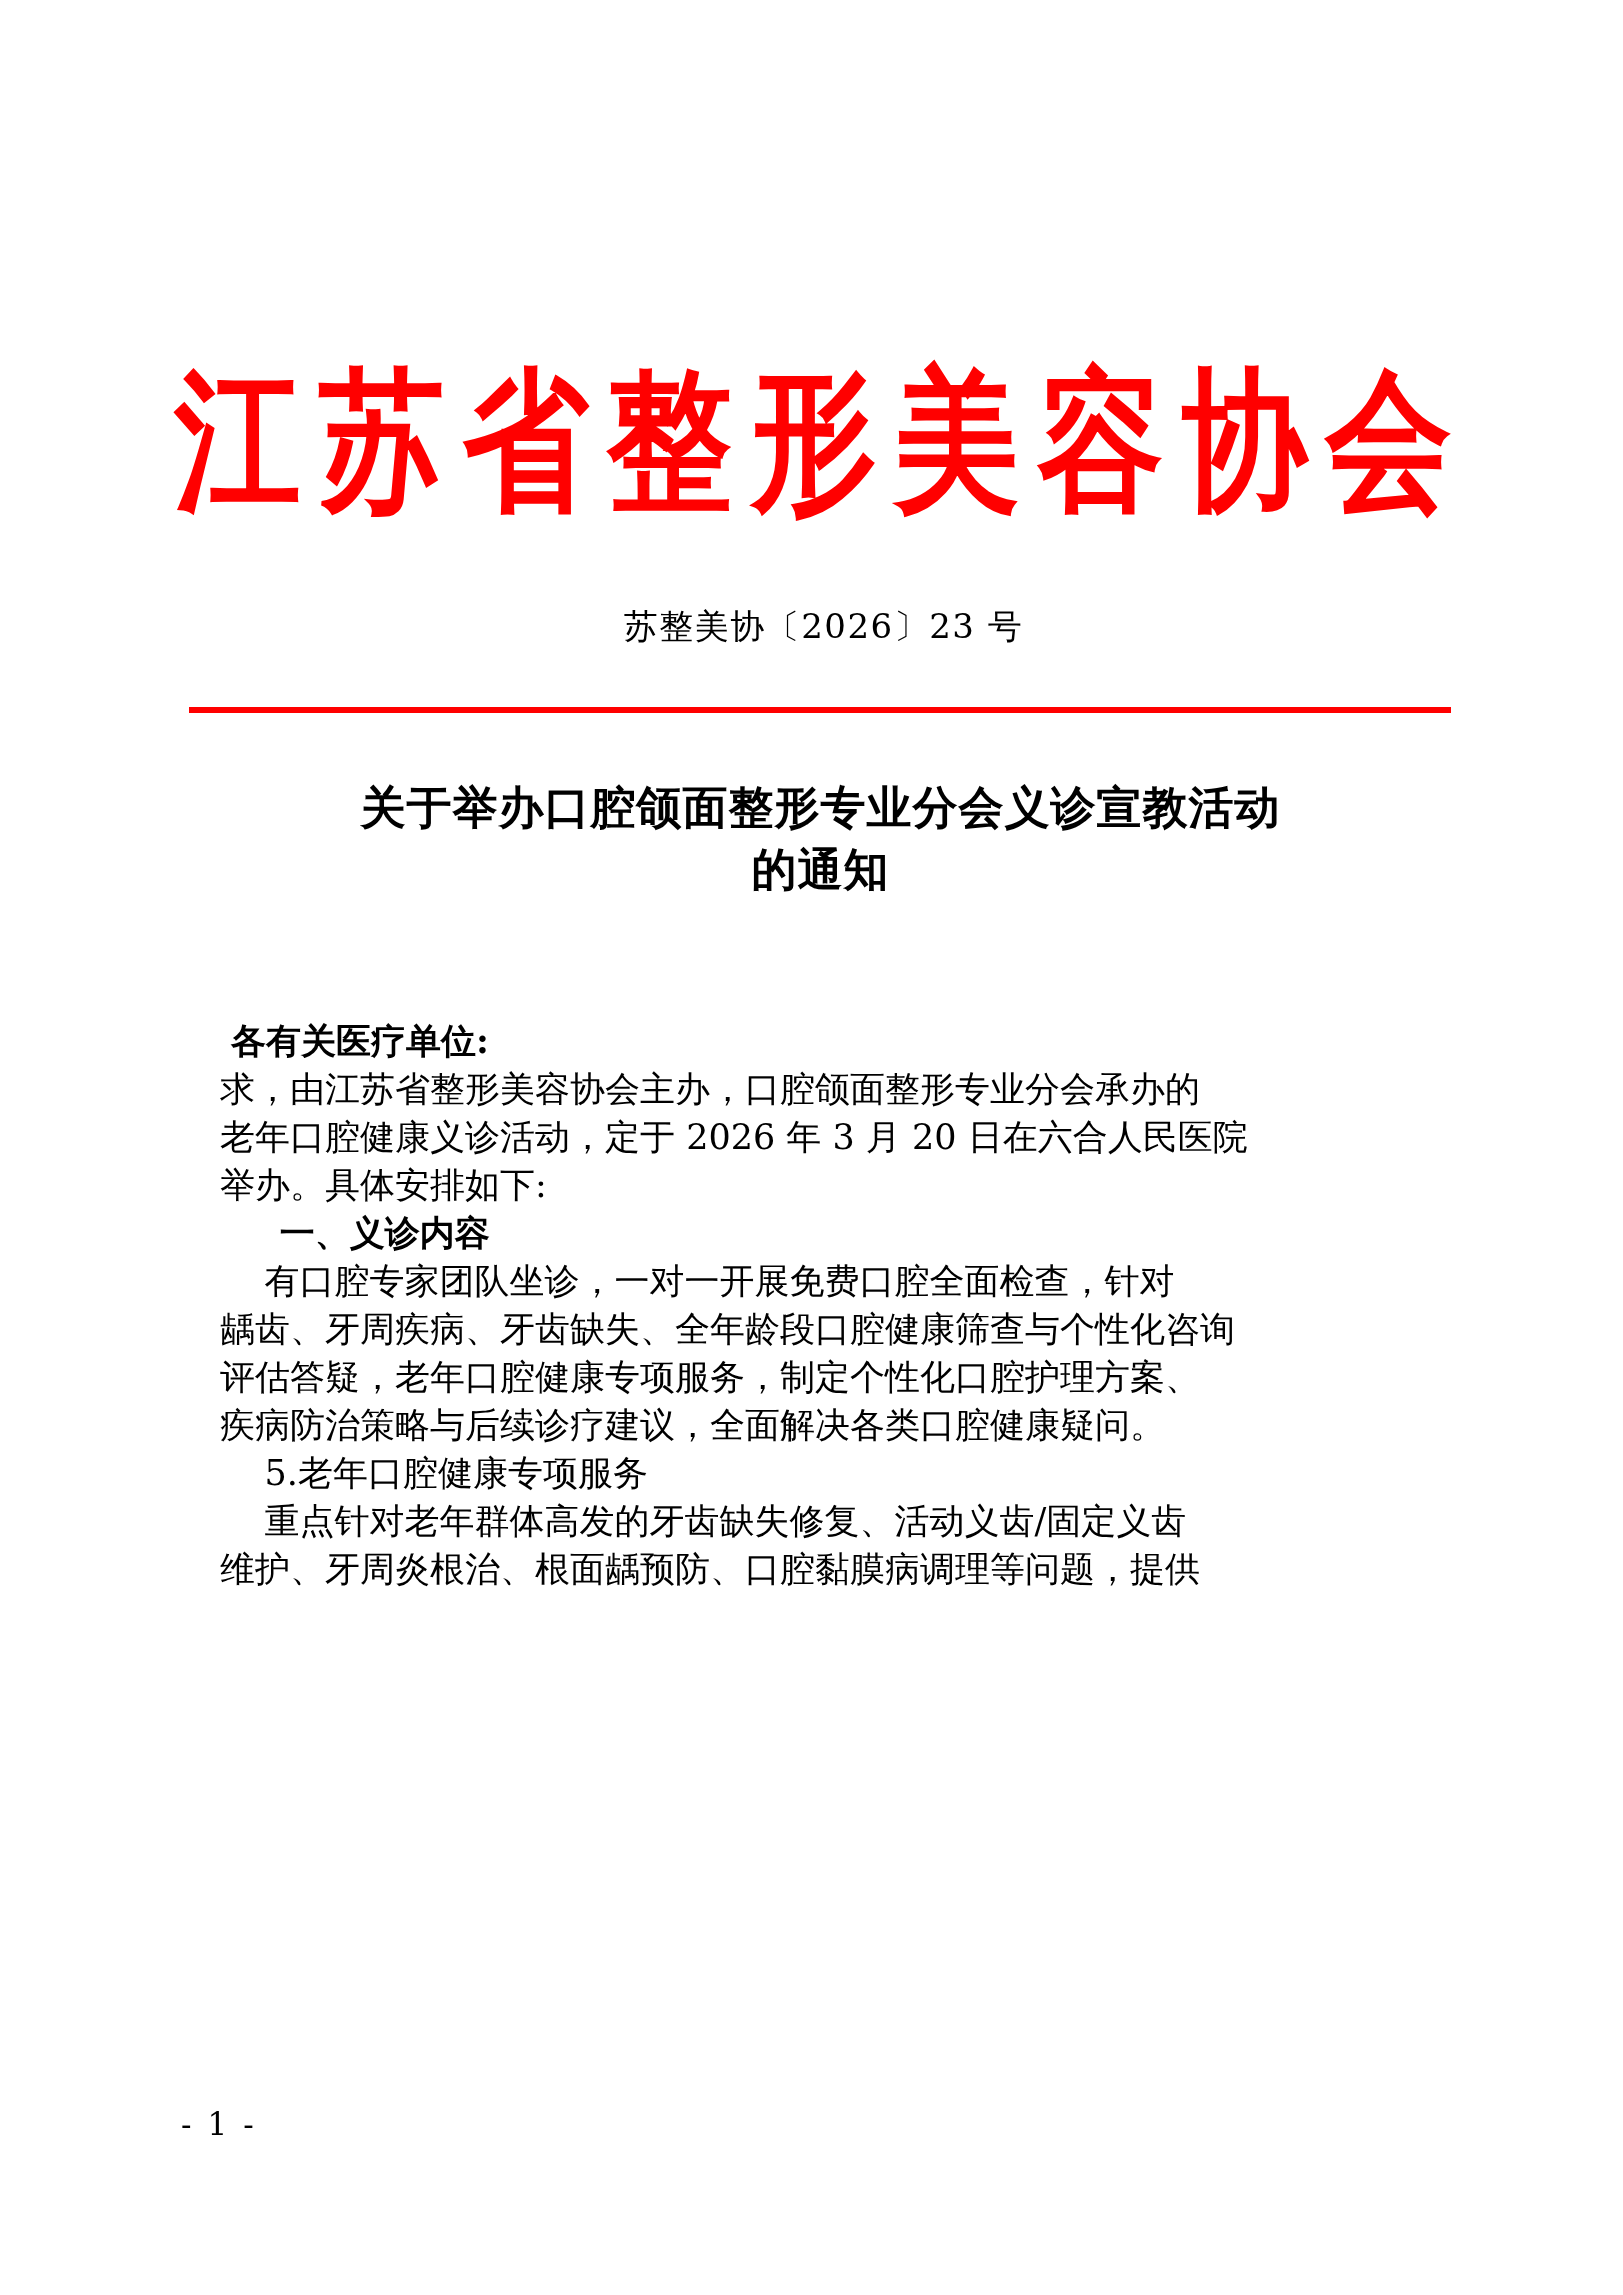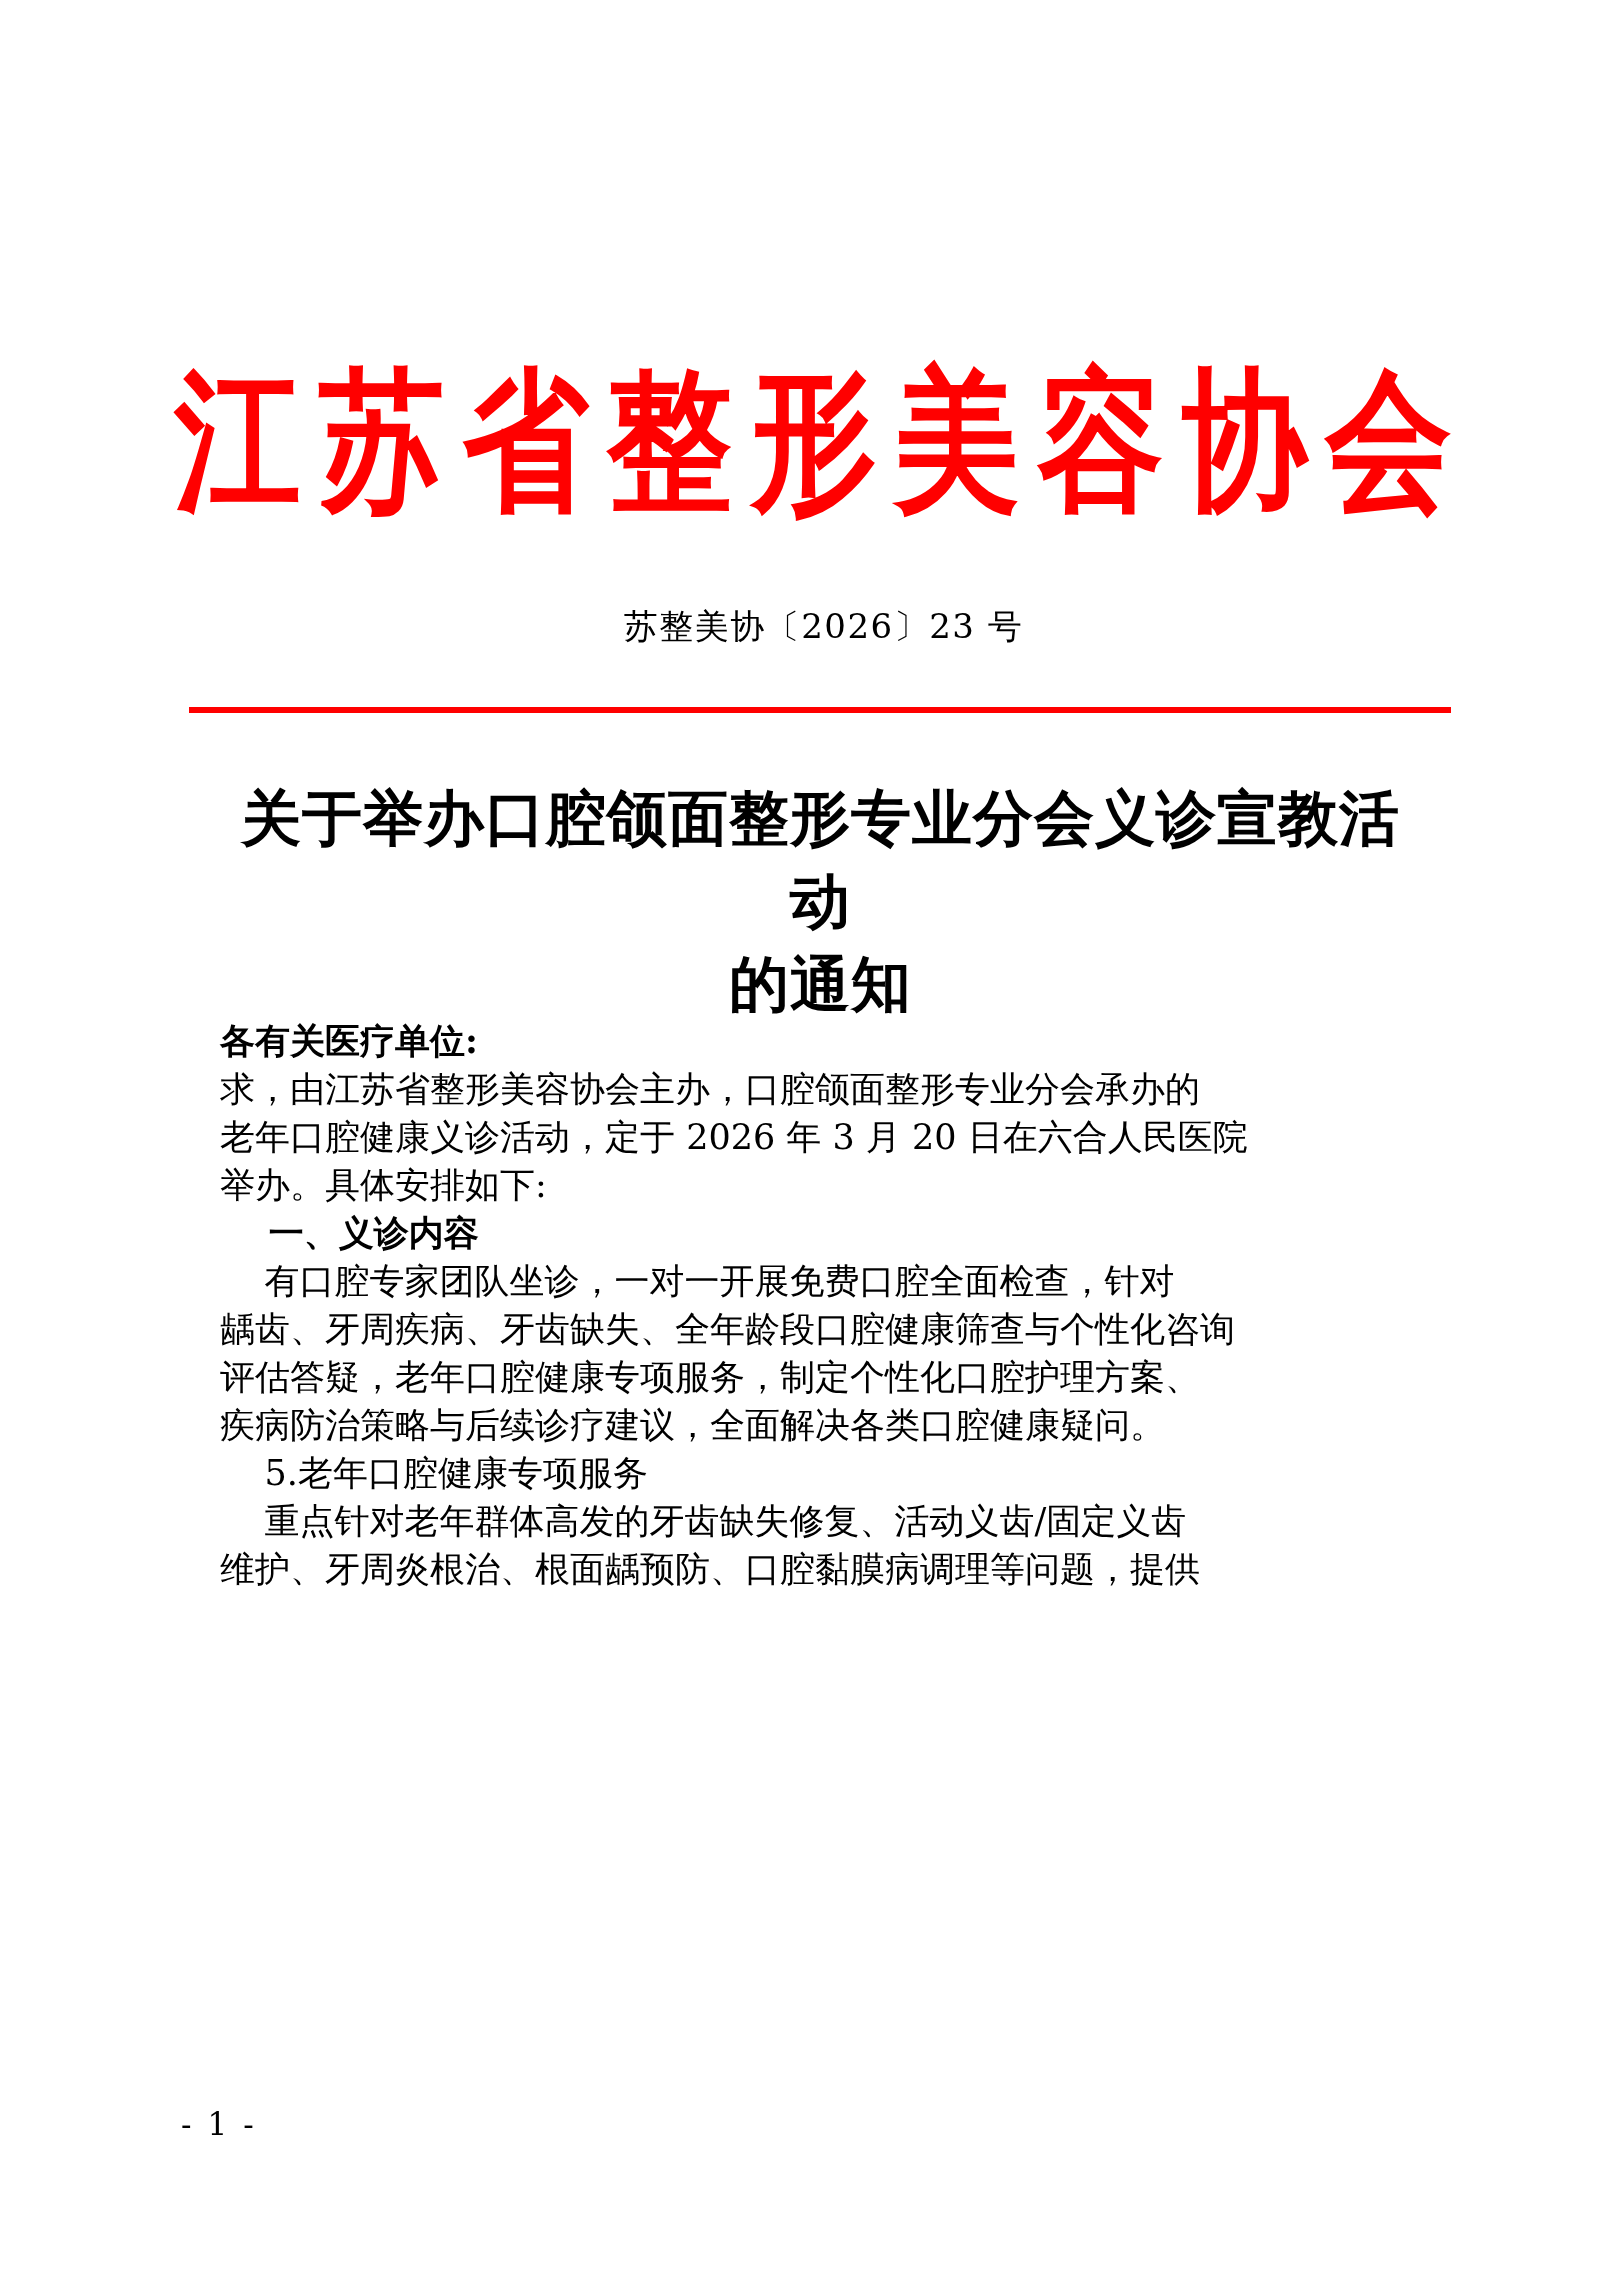--- a/index.html
+++ b/index.html
@@ -74,21 +74,21 @@
 
   
   .doc-title {
     position: absolute;
     left: 220px;
     top: 777px;
     width: 1201px;
     text-align: center;
     font-family: "DejaVu Serif", "Liberation Serif", serif;
     font-weight: bold;
-    font-size: 60px;
+    font-size: 45px;
     line-height: 1.38;
     letter-spacing: 1px;
     color: #000000;
   }
 
   
   .body-block {
     position: absolute;
     left: 220px;
     top: 1017px;
@@ -100,20 +100,21 @@
     font-size: 35px;
     line-height: 48px;
     height: 48px;
     color: #000000;
     white-space: pre;
     letter-spacing: 0;
   }
 
   .ln.bold {
     font-weight: bold;
+    margin-left: 11px;
   }
 
   
   .page-number {
     position: absolute;
     left: 181px;
     top: 2106px;
     font-family: "DejaVu Serif", "Liberation Serif", serif;
     font-size: 31px;
     letter-spacing: 3.1px;

